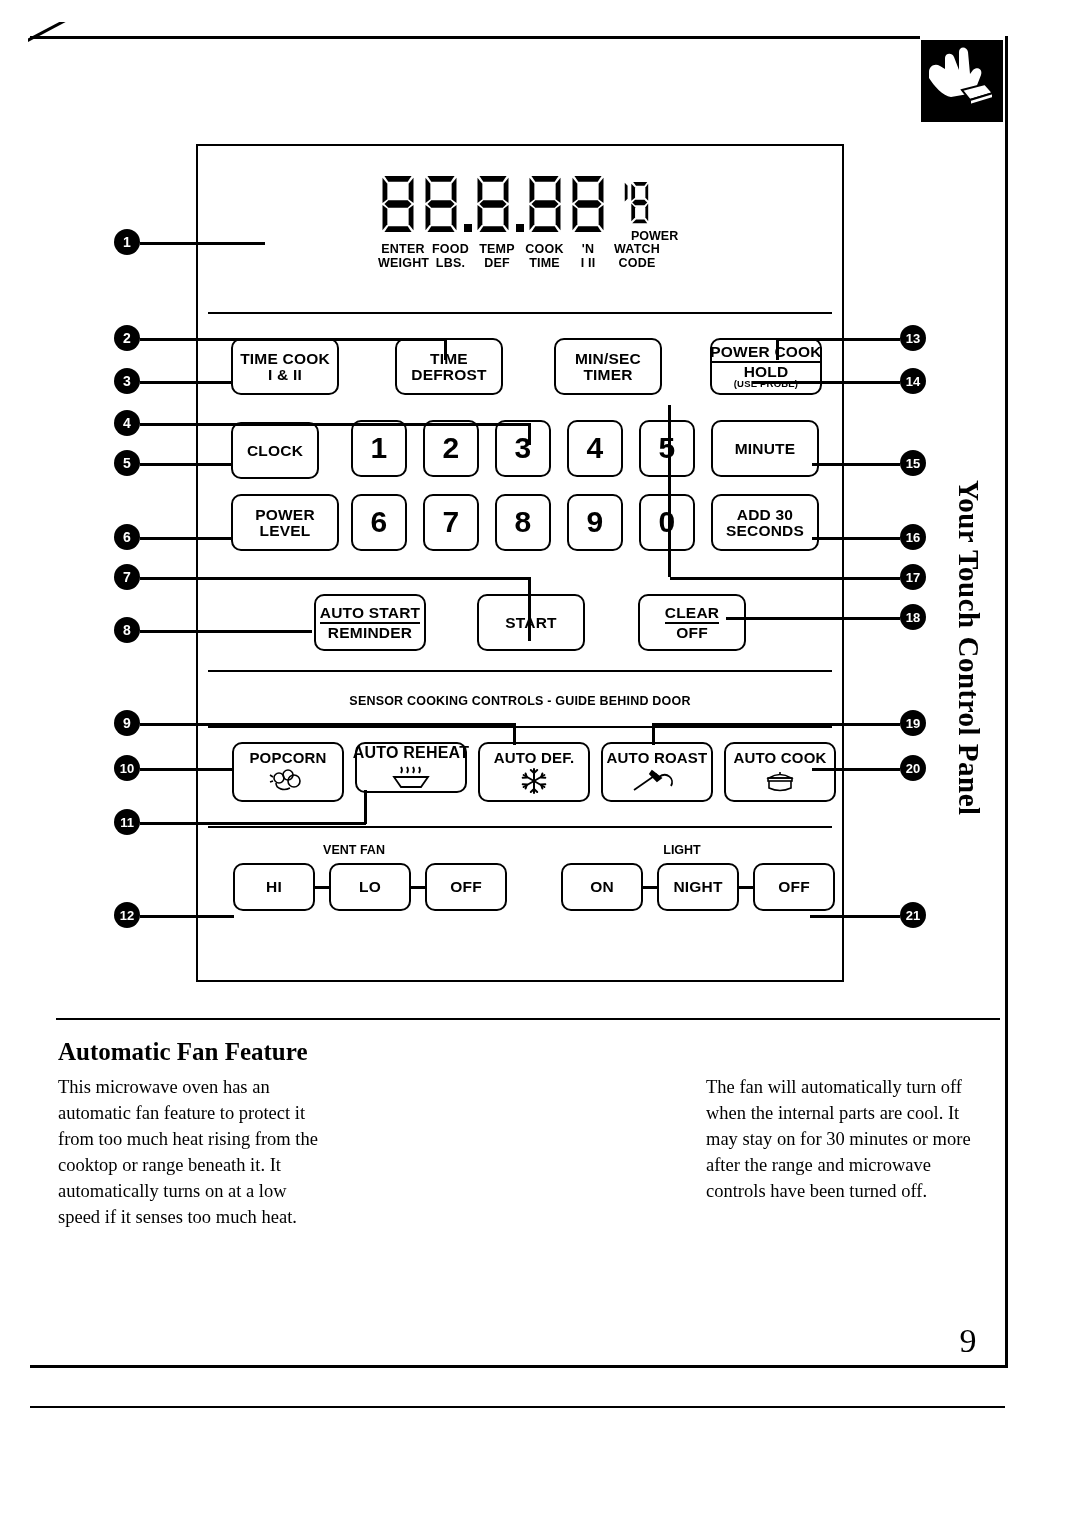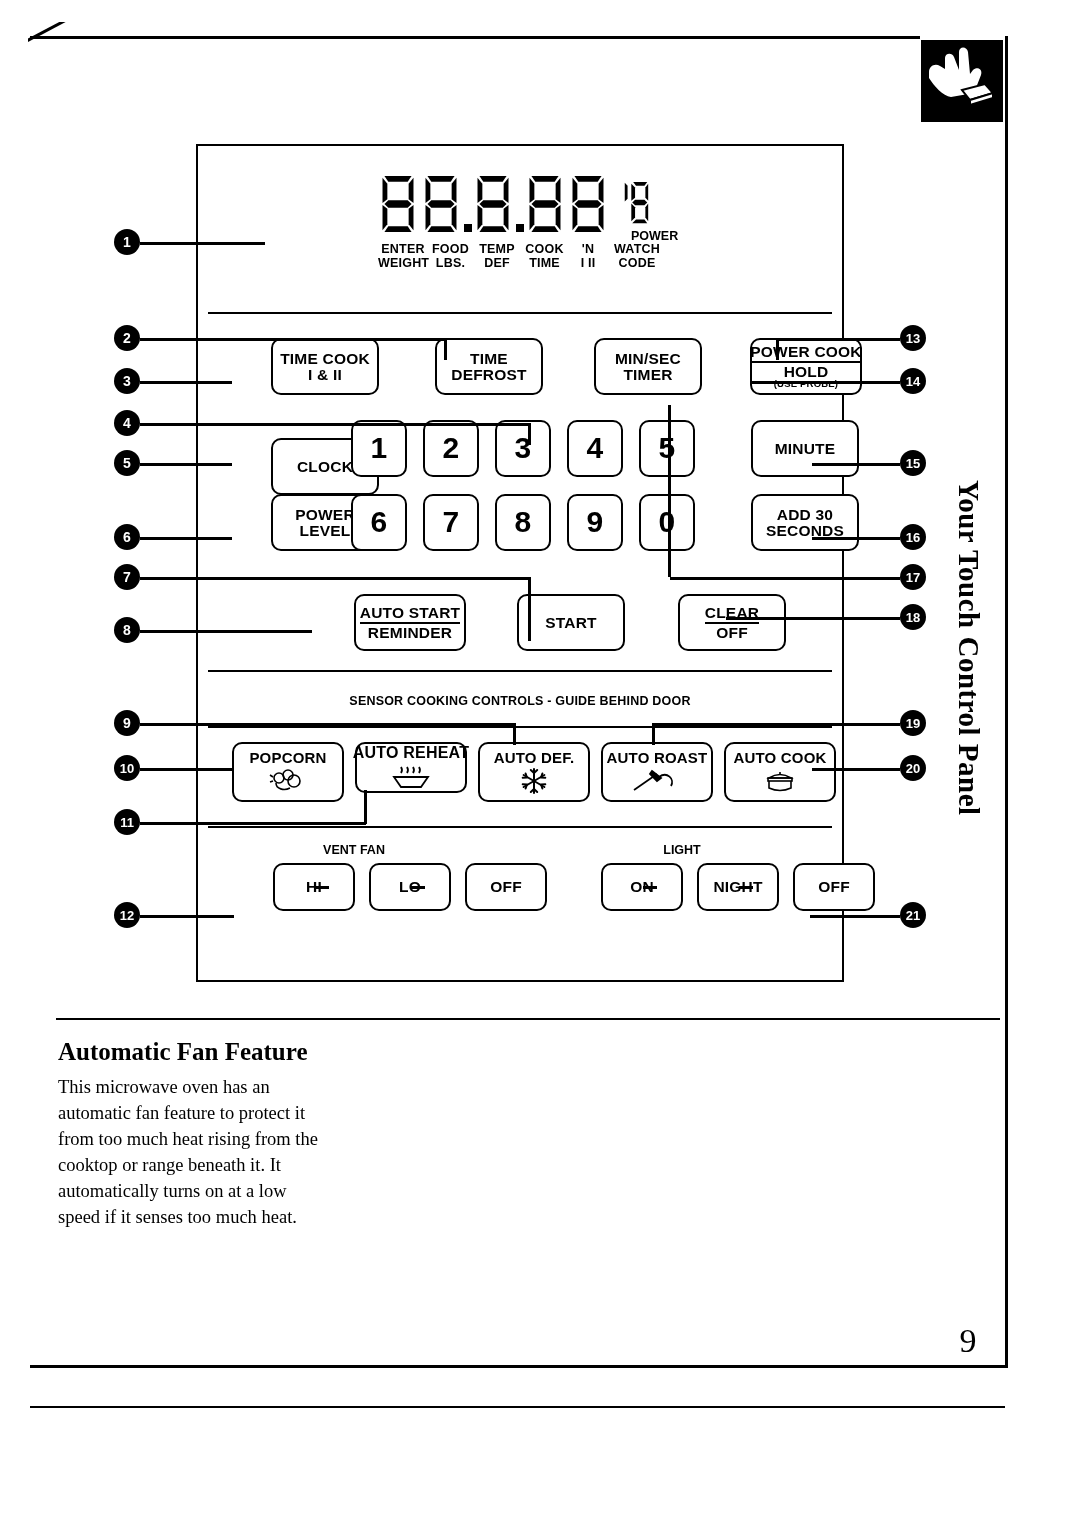--- a/index.html
+++ b/index.html
@@ -66,21 +66,21 @@
 
   
   .btn {
     position:absolute; border:2.5px solid #000; border-radius:10px;
     background:#fff;
     font-family:"Liberation Sans", sans-serif; font-weight:bold;
     display:flex; flex-direction:column; align-items:center; justify-content:center;
     text-align:center; line-height:1.02; letter-spacing:.2px;
   }
   .btn .l1,.btn .l2,.btn .l3 { display:block; white-space:nowrap; }
-  .btn.func { font-size:15.5px;margin-left:40px; }
+  .btn.func { font-size:15.5px; }
   .btn.num  { font-size:30px; }
   .btn.small{ font-size:15px; }
   .btn .underline-top {
     border-bottom:2.5px solid #000; padding-bottom:1px; margin-bottom:1px;
   }
 
   
   .sensor-icon { margin-top:2px; height:26px; display:flex; align-items:center; justify-content:center; }
 
   
@@ -270,21 +270,21 @@
     <div class="btn func" style="left:356px; top:192px; width:108px; height:57px">
       <span class="l1">MIN/SEC</span>
       <span class="l2">TIMER</span>
     </div>
     <div class="btn func" style="left:512px; top:192px; width:112px; height:57px">
       <span class="l1 underline-top">POWER COOK</span>
       <span class="l2">HOLD</span>
       <span class="l3" style="font-size:9.5px">(USE PROBE)</span>
     </div>
 
-    <div class="btn func" style="left:33px; top:292px; width:108px; height:57px">
+    <div class="btn func" style="left:33px; top:276px; width:88px; height:57px">
       <span class="l1">CLOCK</span>
     </div>
     <div class="btn num" style="left:153px; top:274px; width:56px; height:57px">
       <span class="l1">1</span>
     </div>
     <div class="btn num" style="left:225px; top:274px; width:56px; height:57px">
       <span class="l1">2</span>
     </div>
     <div class="btn num" style="left:297px; top:274px; width:56px; height:57px">
       <span class="l1">3</span>
@@ -503,18 +503,19 @@
   <div class="callout two" style="left:900px; top:524px">16</div>
   <div class="callout two" style="left:900px; top:564px">17</div>
   <div class="callout two" style="left:900px; top:604px">18</div>
   <div class="callout two" style="left:900px; top:710px">19</div>
   <div class="callout two" style="left:900px; top:755px">20</div>
   <div class="callout two" style="left:900px; top:902px">21</div>
 
   <div id="hr-above-article"></div>
   <div id="article-title">Automatic Fan Feature</div>
   <div class="col" id="col1">This microwave oven has an automatic fan feature to protect it from too much heat rising from the cooktop or range beneath it. It automatically turns on at a low speed if it senses too much heat.</div>
+  <div class="col" id="col3">The fan will automatically turn off when the internal parts are cool. It may stay on for 30 minutes or more after the range and microwave controls have been turned off.</div>
 
   <div id="page-number">9</div>
   <div id="rule-bottom-inner"></div>
   <div id="rule-bottom-outer"></div>
 
 </div>
 
 </body></html>

